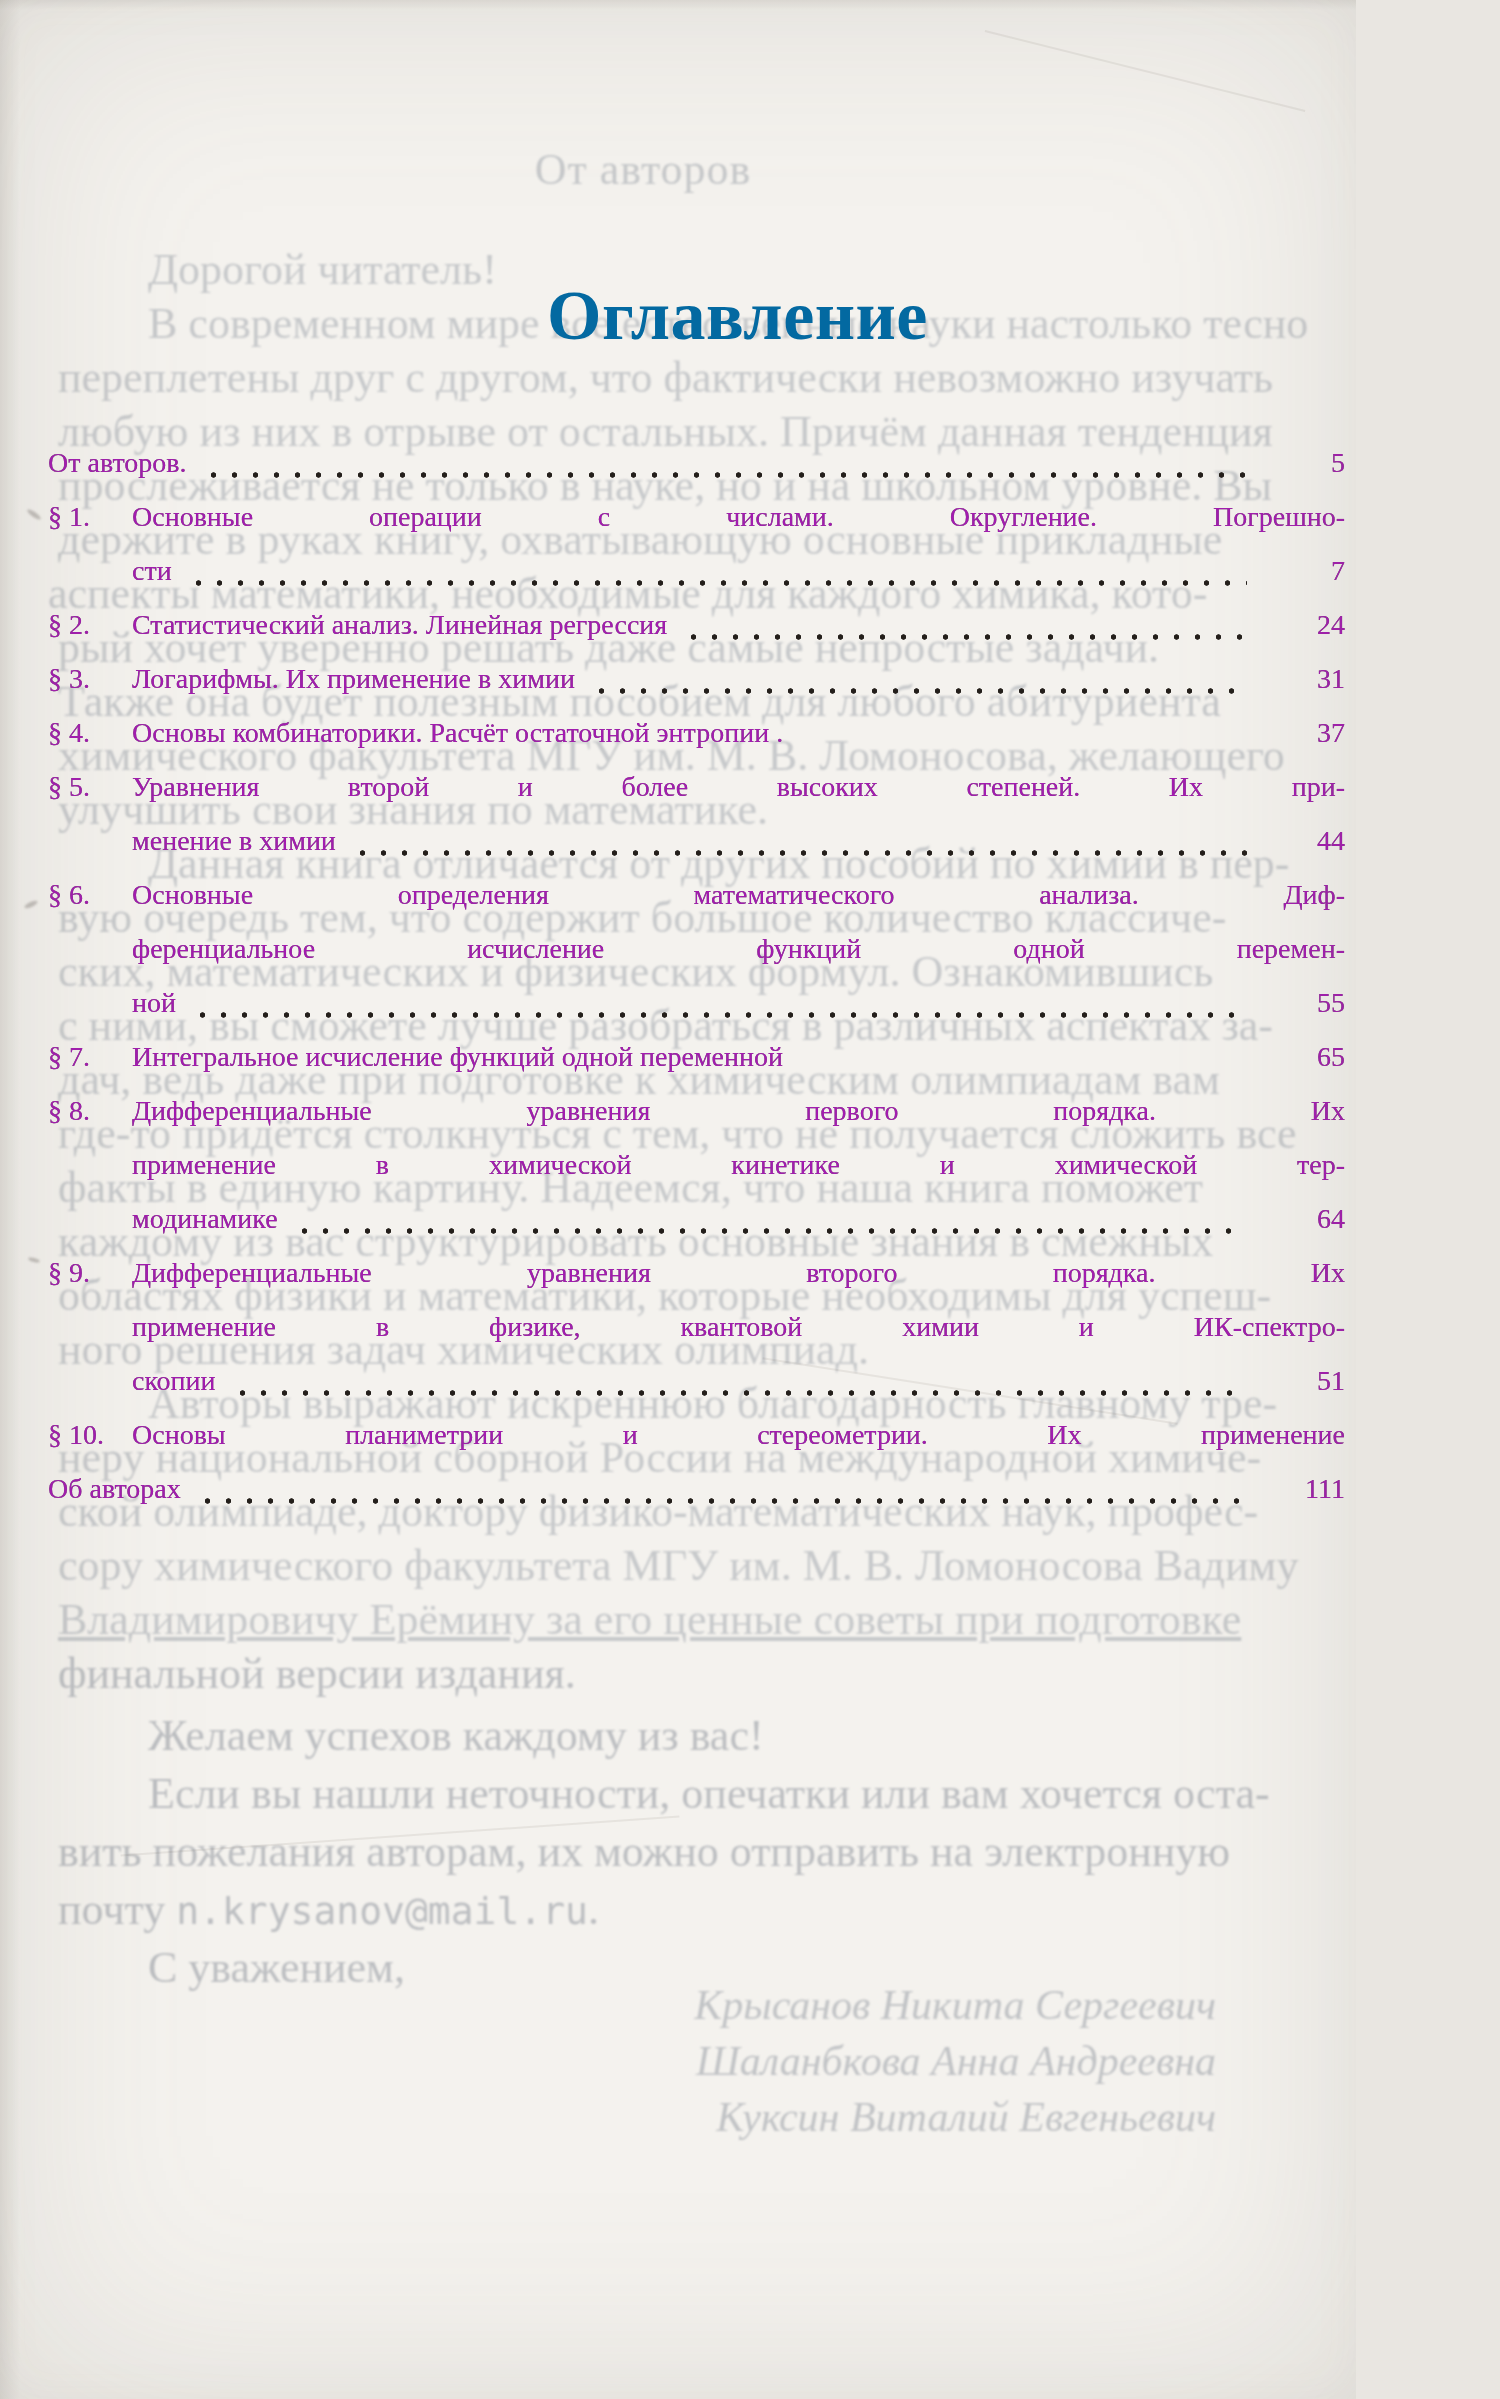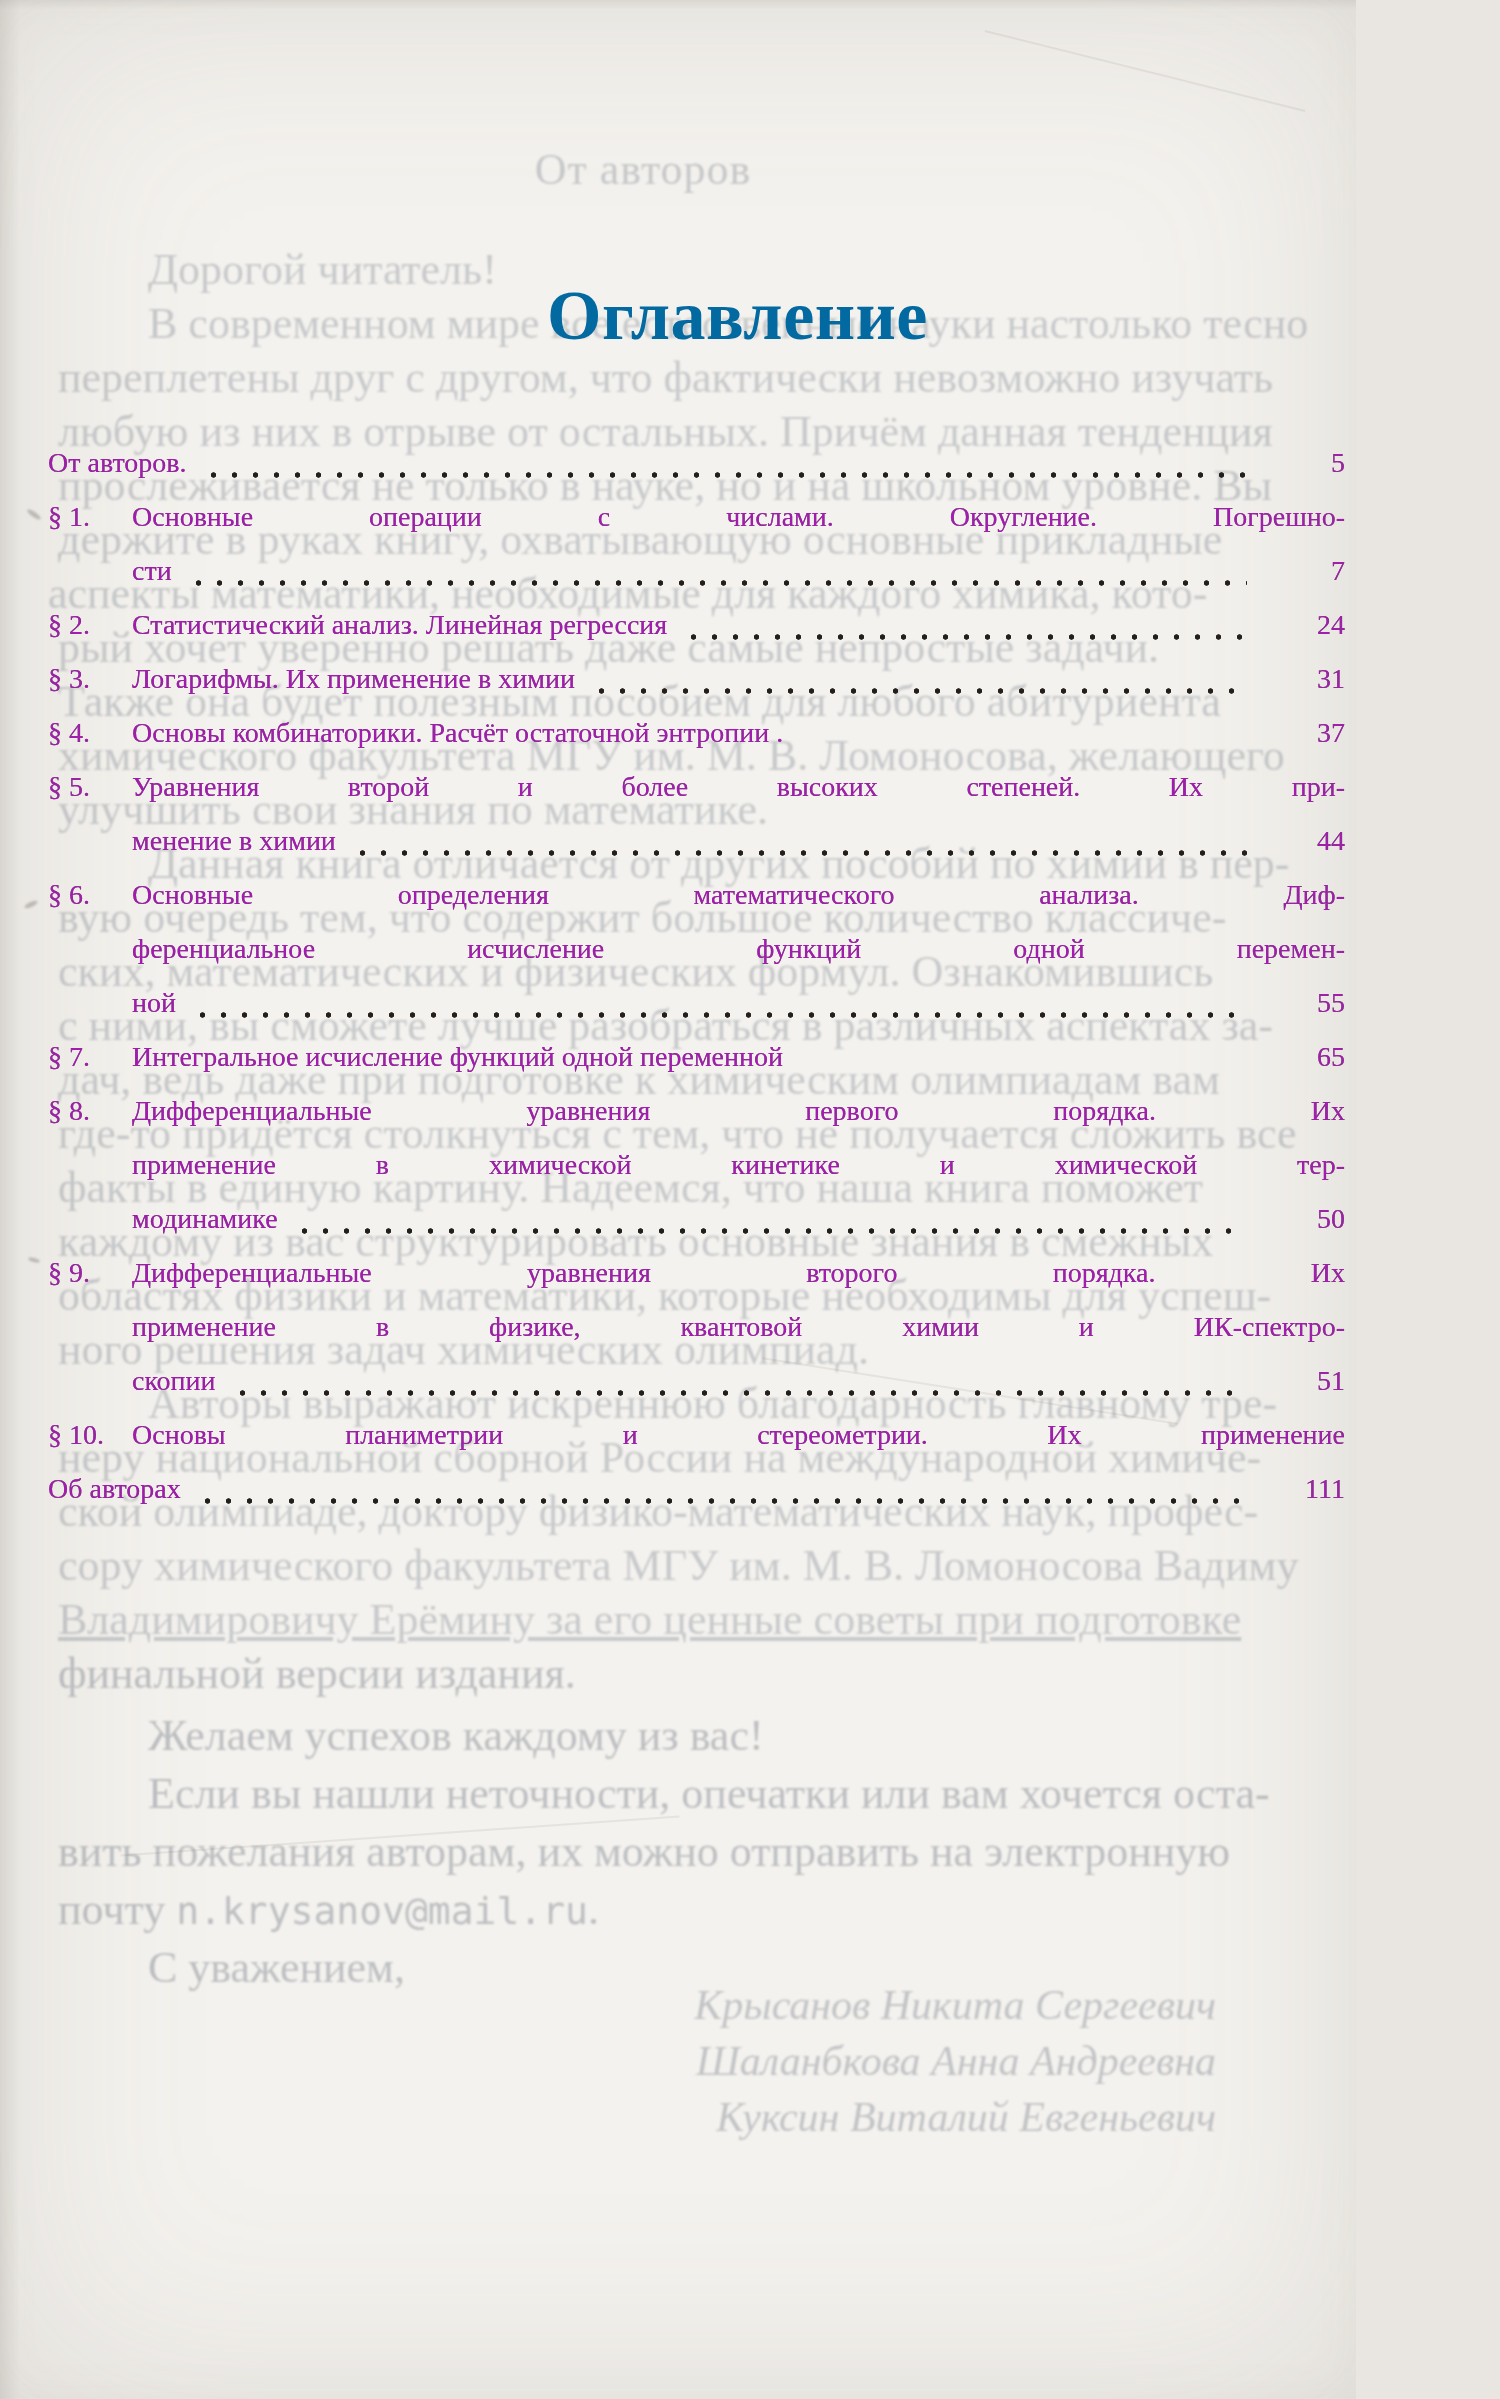--- a/index.html
+++ b/index.html
@@ -177,21 +177,21 @@
         <div class="toc-line">
           <span class="lab">§ 8.</span>
           <span class="jt">Дифференциальные уравнения первого порядка. Их</span>
         </div>
         <div class="toc-line cont">
           <span class="jt">применение в химической кинетике и химической тер-</span>
         </div>
         <div class="toc-line cont">
           <span class="t">модинамике</span>
           <span class="leader dotted"></span>
-          <span class="num">50</span>
+          <span class="num">64</span>
         </div>
       </div>
       <div class="toc-entry">
         <div class="toc-line">
           <span class="lab">§ 9.</span>
           <span class="jt">Дифференциальные уравнения второго порядка. Их</span>
         </div>
         <div class="toc-line cont">
           <span class="jt">применение в физике, квантовой химии и ИК-спектро-</span>
         </div>

